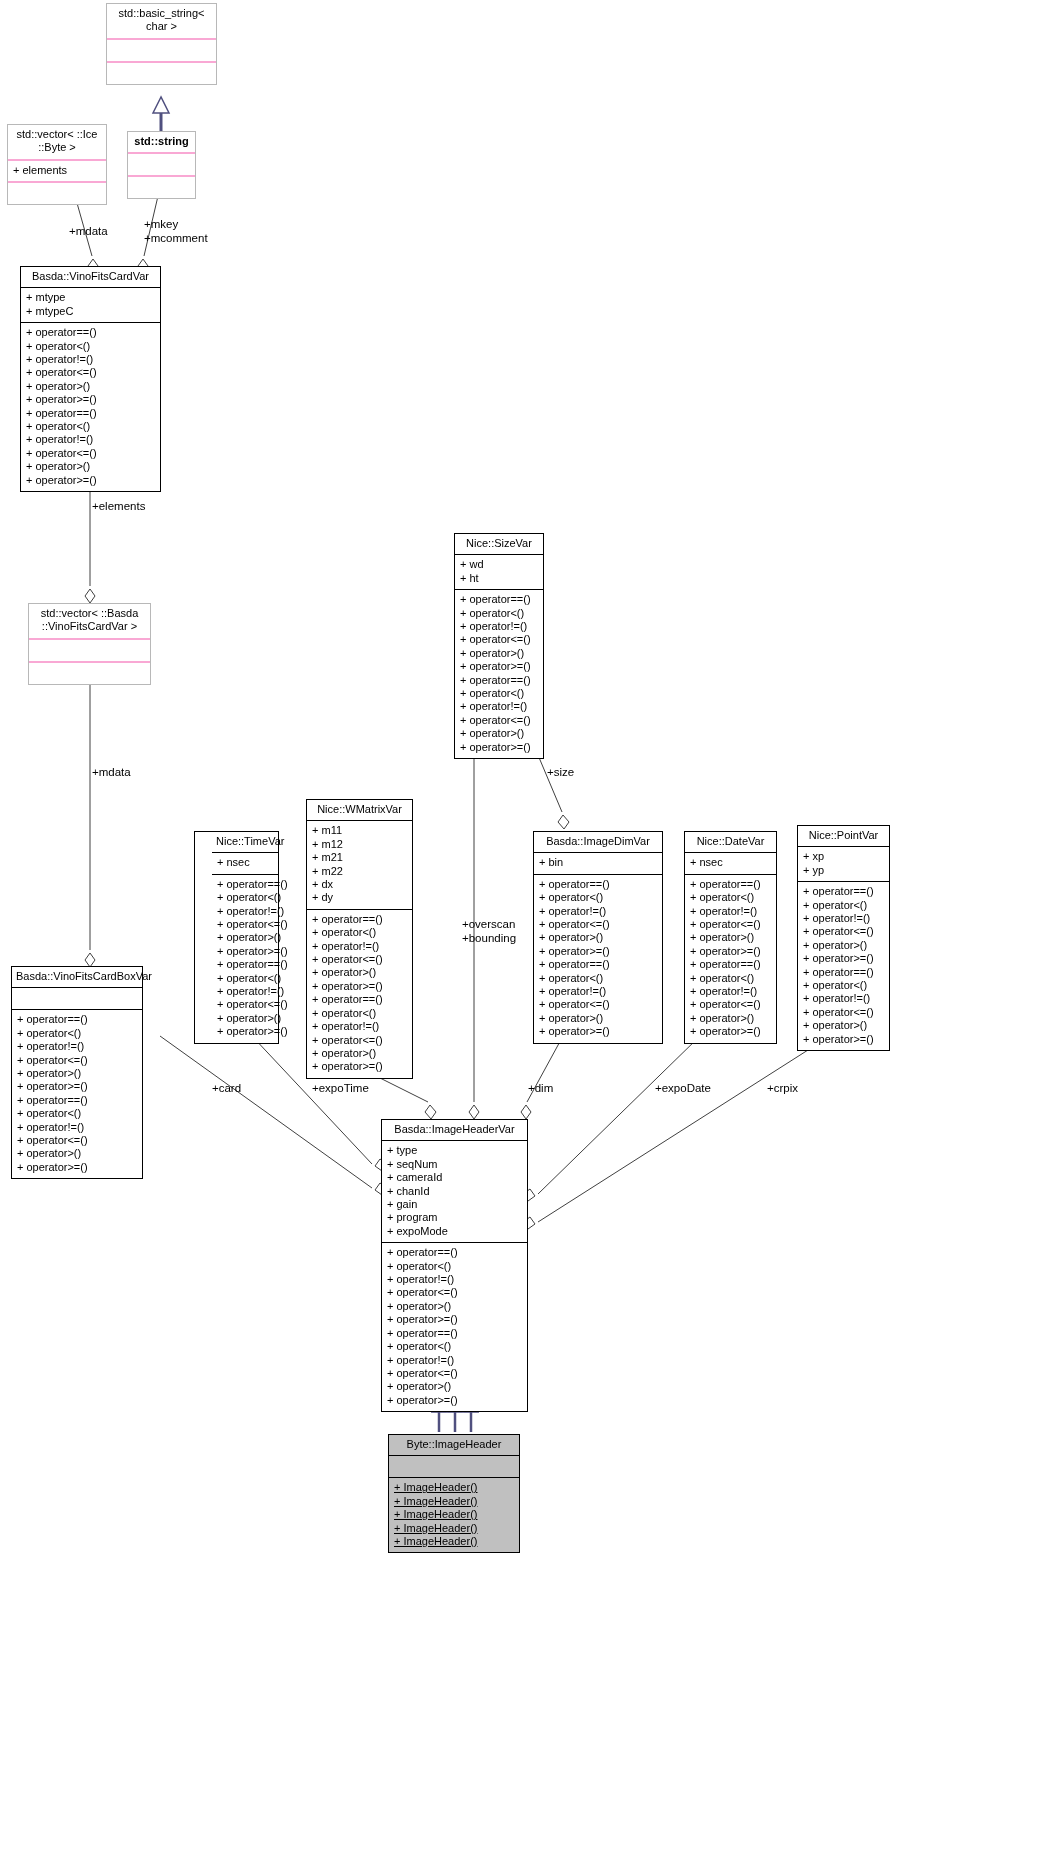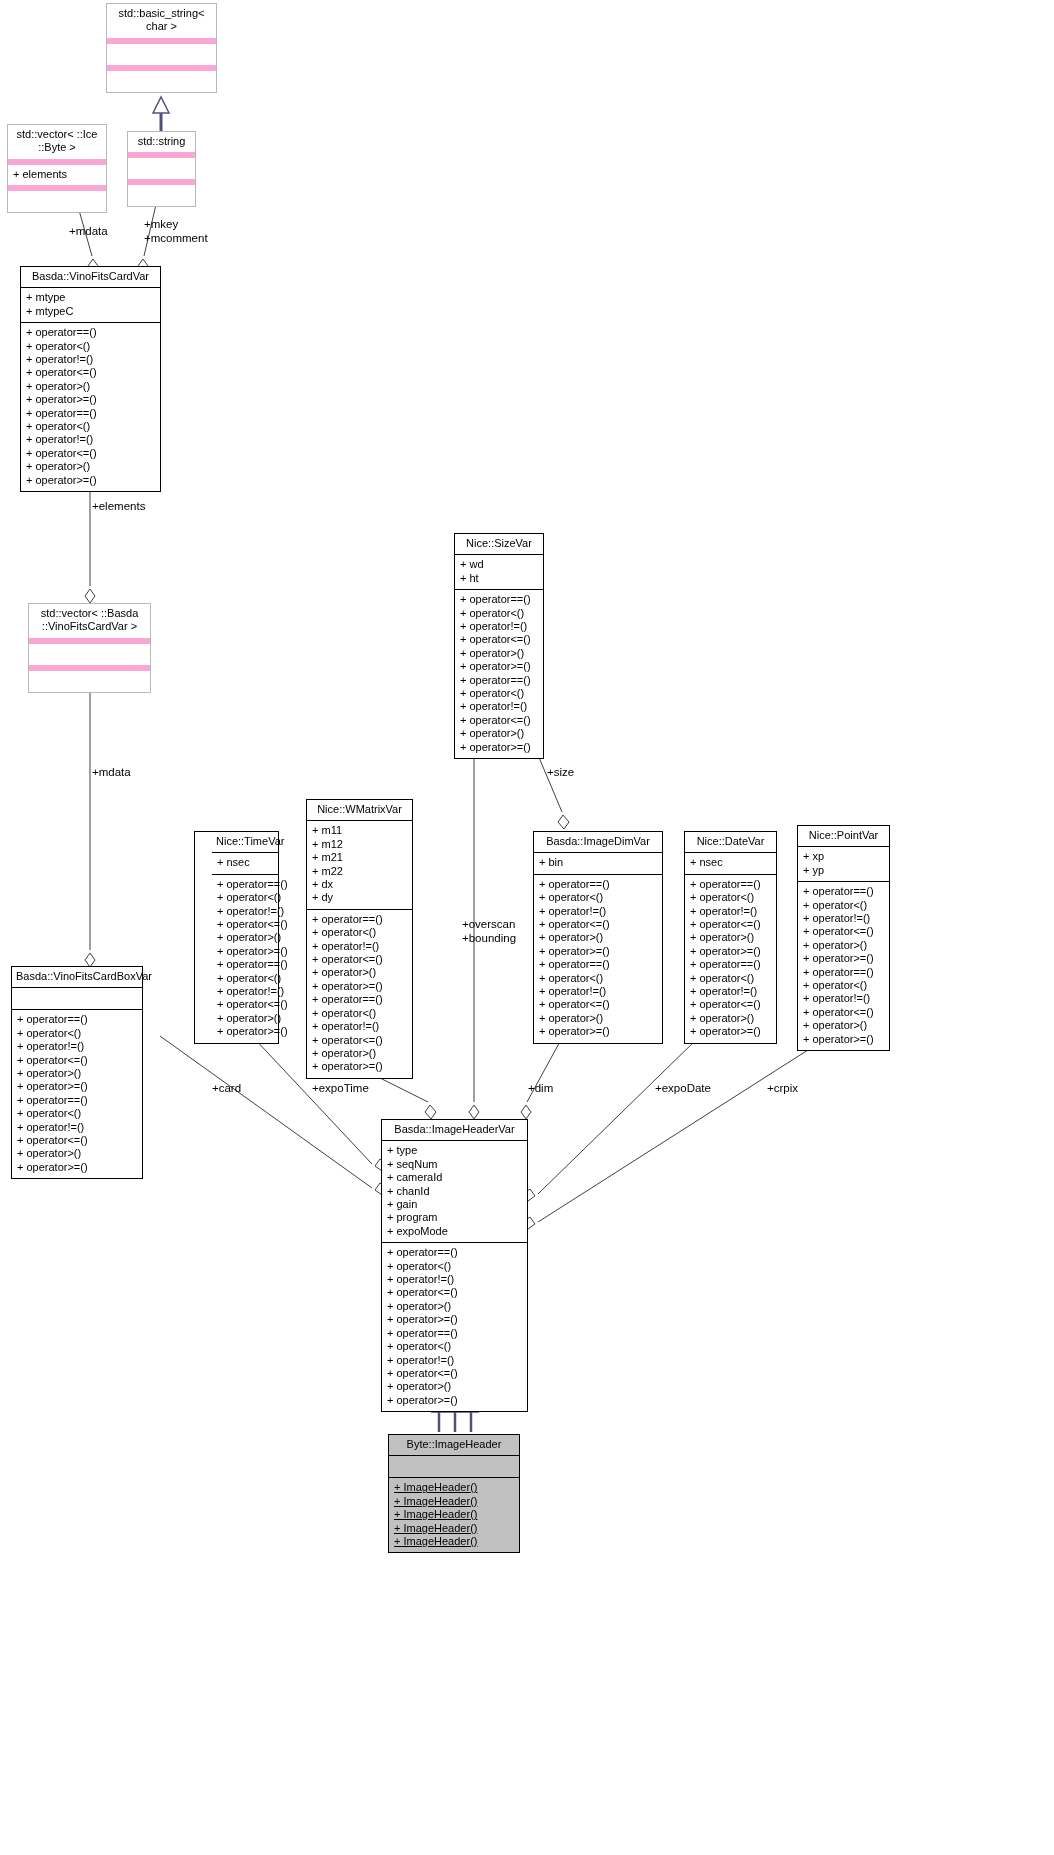--- a/index.html
+++ b/index.html
@@ -31,21 +31,21 @@
     box-sizing: border-box;
     background: #ffffff;
     border: 1px solid #000000;
     font-size: 11px;
     line-height: 1.22;
   }
   .node.faint {
     border: 1px solid #b8b8b8;
   }
   .node.faint .sep {
-    border-top: 6px solid #f9a8d4;
+    border-top: 2px solid #f9a8d4;
   }
   .node.shaded .title {
     background: #c0c0c0;
   }
   .title {
     text-align: center;
     padding: 3px 4px 4px 4px;
     white-space: pre-line;
   }
   .sep {
@@ -174,21 +174,21 @@
   </div>
 
   <div class="node faint" style="left:7px; top:124px; width:100px;">
     <div class="title">std::vector&lt; ::Ice ::Byte &gt;</div>
     <div class="sep compartment">
       <div class="row">+ elements</div>
     </div>
     <div class="sep compartment empty"></div>
   </div>
 
-  <div class="node faint" style="left:127px; top:131px; width:69px;">
+  <div class="node faint" style="left:127px; top:131px; width:69px;font-weight:bold;">
     <div class="title">std::string</div>
     <div class="sep compartment empty"></div>
     <div class="sep compartment empty"></div>
   </div>
 
   <div class="node" style="left:20px; top:266px; width:141px;">
     <div class="title">Basda::VinoFitsCardVar</div>
     <div class="sep compartment">
       <div class="row">+ mtype</div>
       <div class="row">+ mtypeC</div>

